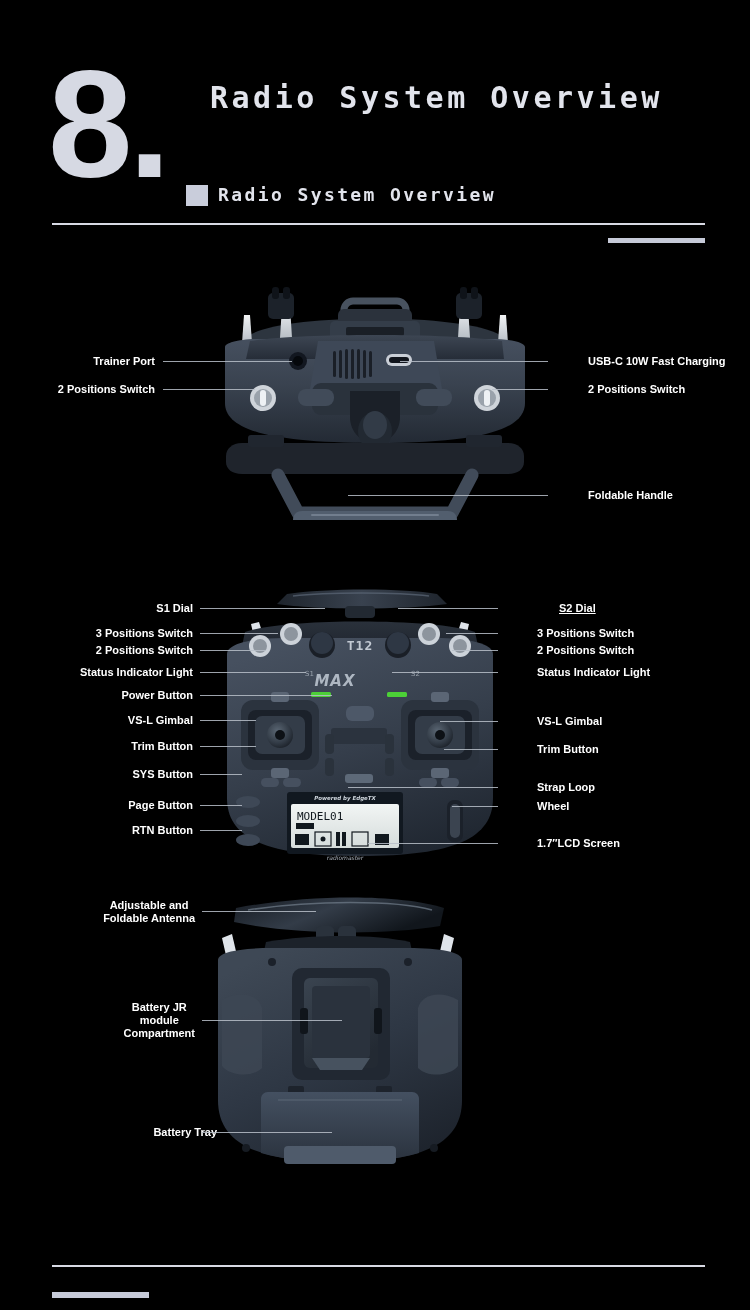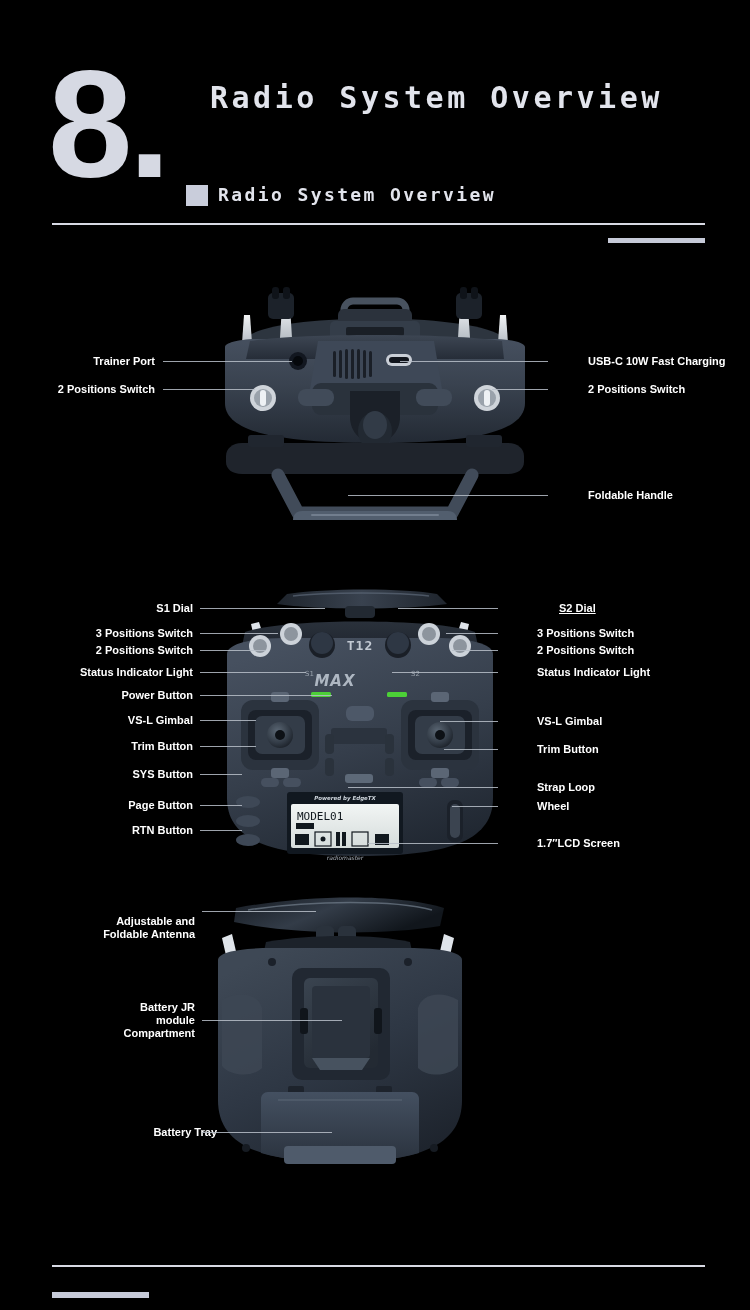--- a/index.html
+++ b/index.html
@@ -87,21 +87,21 @@
   
   .lbl {
     position: absolute;
     font-family: "Liberation Sans", sans-serif;
     font-weight: 700;
     font-size: 11px;
     line-height: 13px;
     color: #ffffff;
     white-space: pre;
   }
-  .lbl.right-al { text-align: right; transform: translateX(-100%); }
+  .lbl.right-al { text-align: center; transform: translateX(-100%); }
   .lbl.left-al  { text-align: left; padding-left: 32px; }
 
   
   .leader {
     position: absolute;
     height: 1px;
     background: #b9bfc9;
     opacity: .85;
   }
 
@@ -496,21 +496,21 @@
     <g>
       <path d="M68 202 h144 c4 0 7 3 7 7 v54 c-24 7 -58 10 -79 10 c-21 0 -55 -3 -79 -10 v-54 c0 -4 3 -7 7 -7 z" fill="url(#trayG)"></path>
       <path d="M78 210 h124" stroke="#5f6b7a" stroke-width="1.4" opacity=".6"></path>
       <rect x="84" y="256" width="112" height="18" rx="4" fill="#4f5b6b"></rect>
       <circle cx="46" cy="258" r="4" fill="#161b22"></circle>
       <circle cx="234" cy="258" r="4" fill="#161b22"></circle>
     </g>
   </svg>
 
   <div>
-    <div class="lbl right-al" style="left:195px; top:899px;margin-top:16px;">Adjustable and
+    <div class="lbl right-al" style="left:195px; top:899px;">Adjustable and
 Foldable Antenna</div>
     <div class="leader" style="left:202px; top:911px; width:114px;"></div>
 
     <div class="lbl right-al" style="left:195px; top:1001px;">Battery JR
 module
 Compartment</div>
     <div class="leader" style="left:202px; top:1020px; width:140px;"></div>
 
     <div class="lbl right-al" style="left:195px; top:1126px;margin-left:22px;">Battery Tray</div>
     <div class="leader" style="left:202px; top:1132px; width:130px;"></div>

